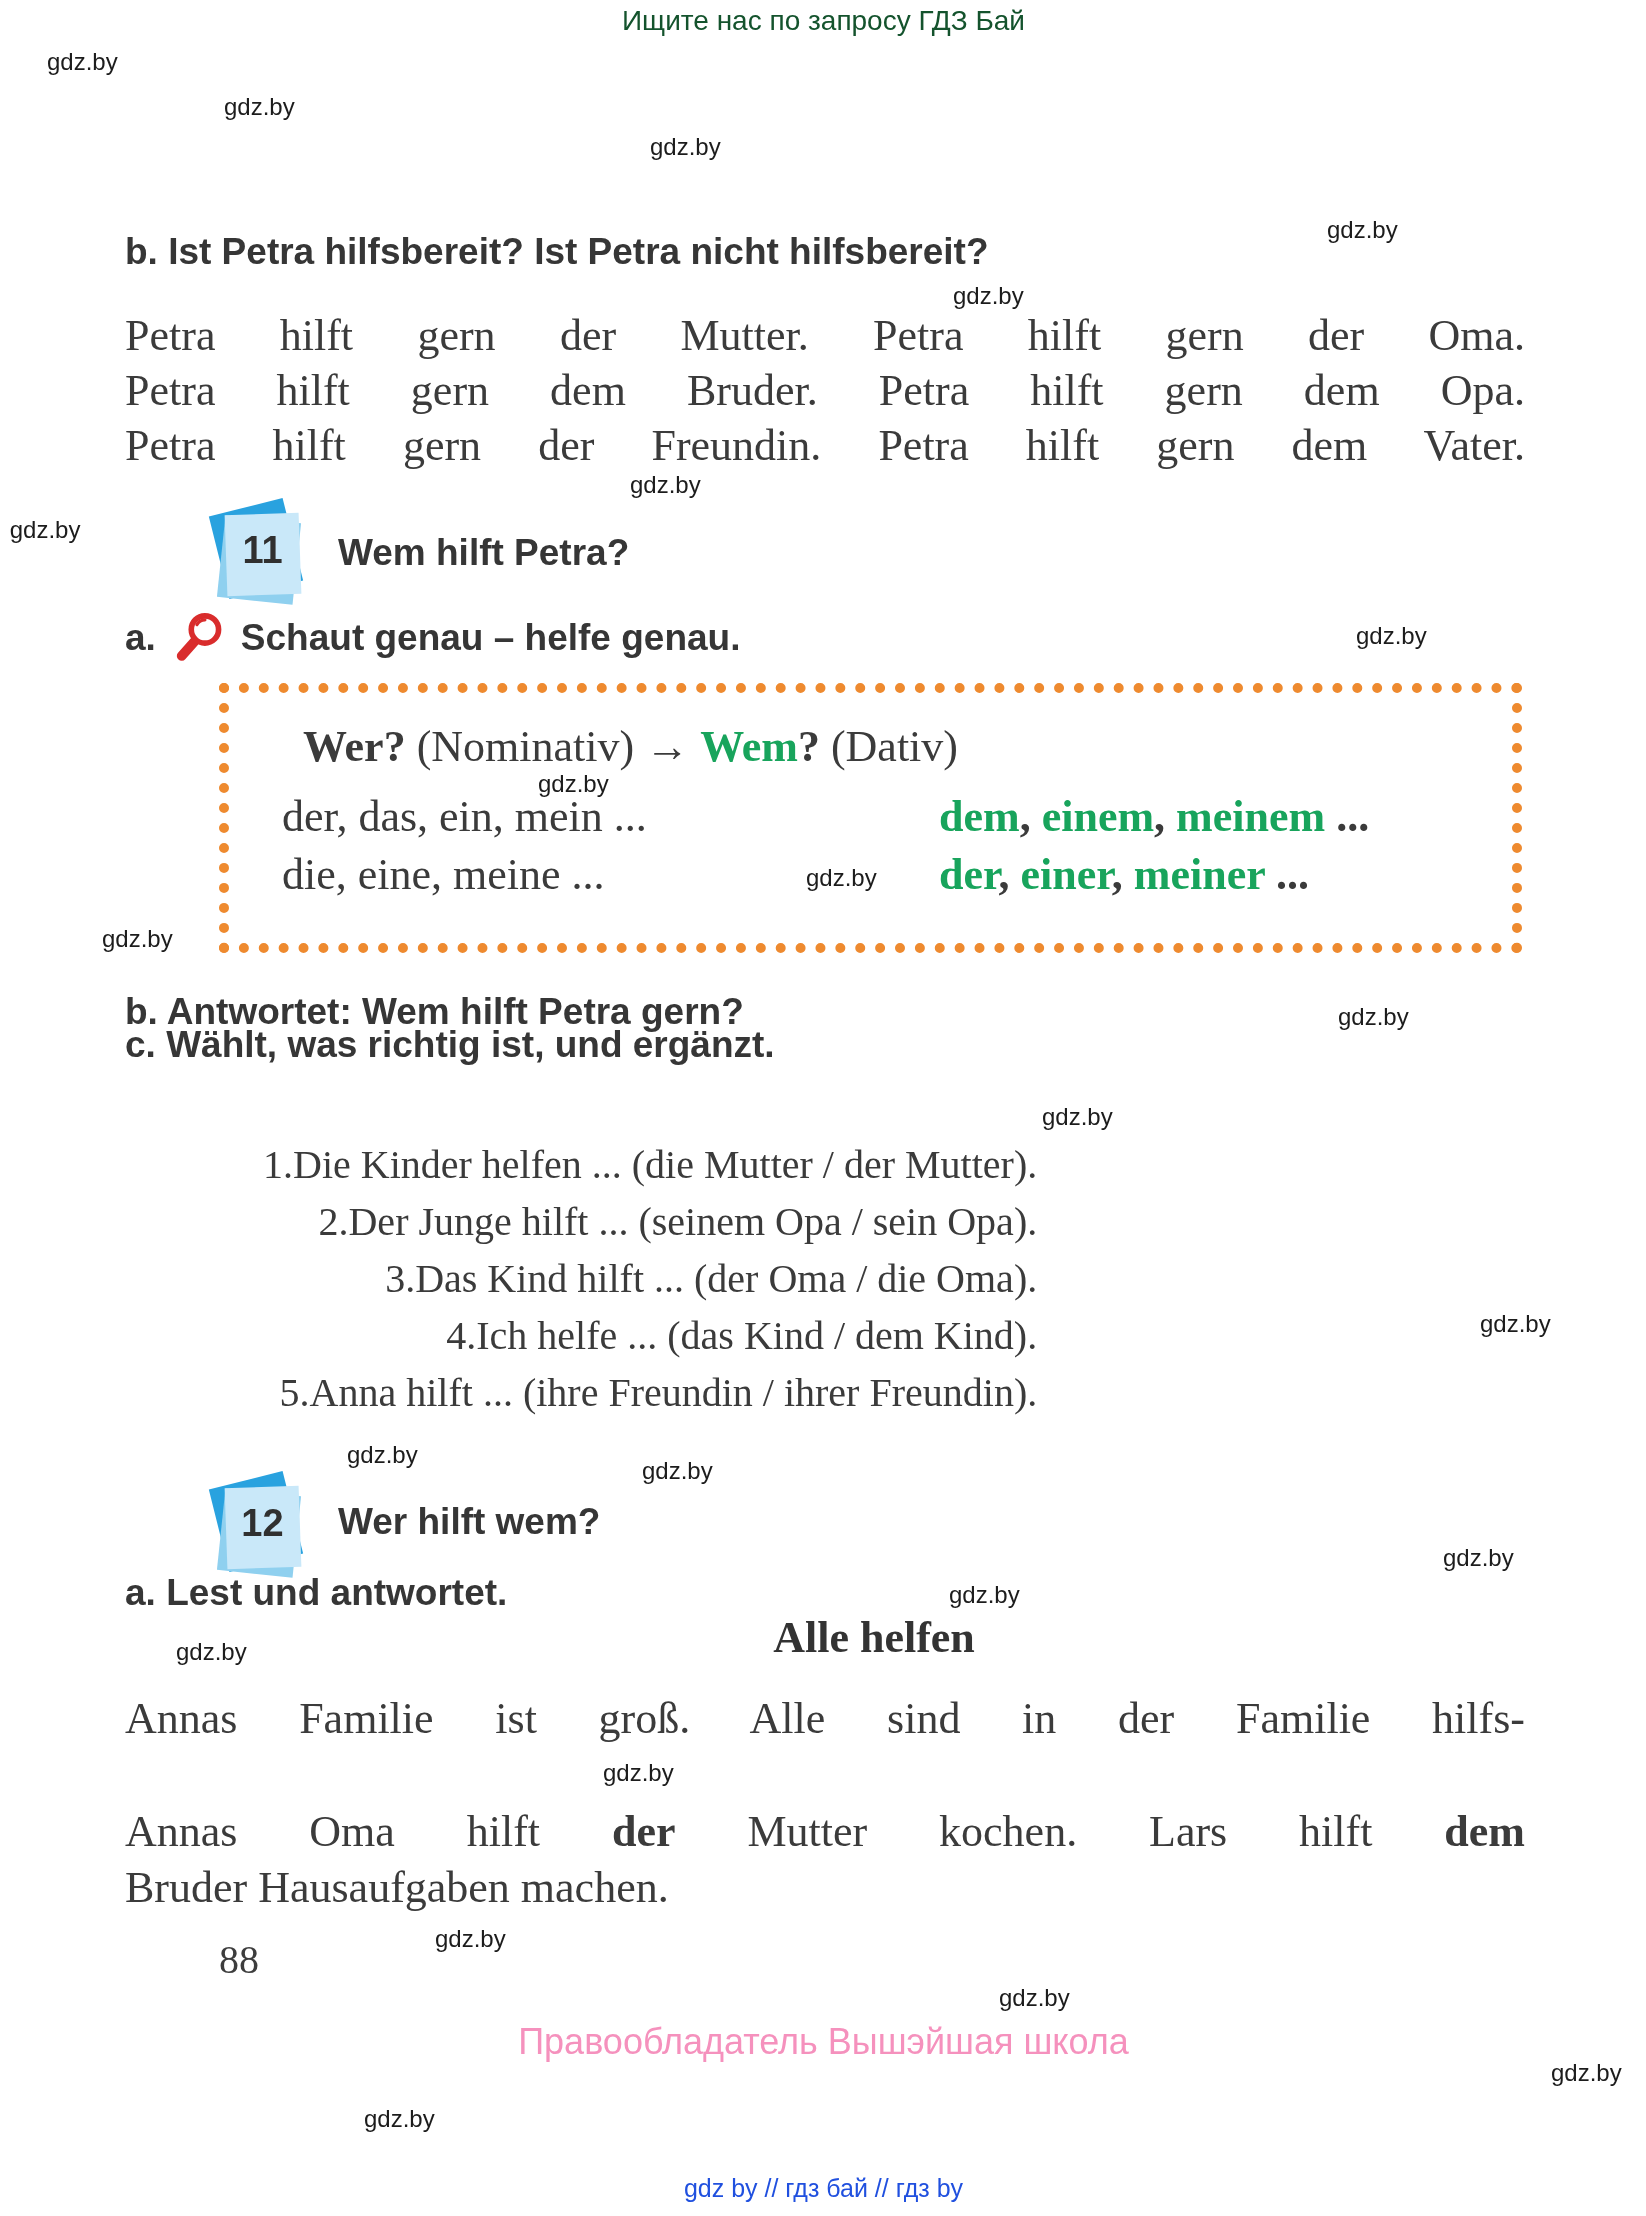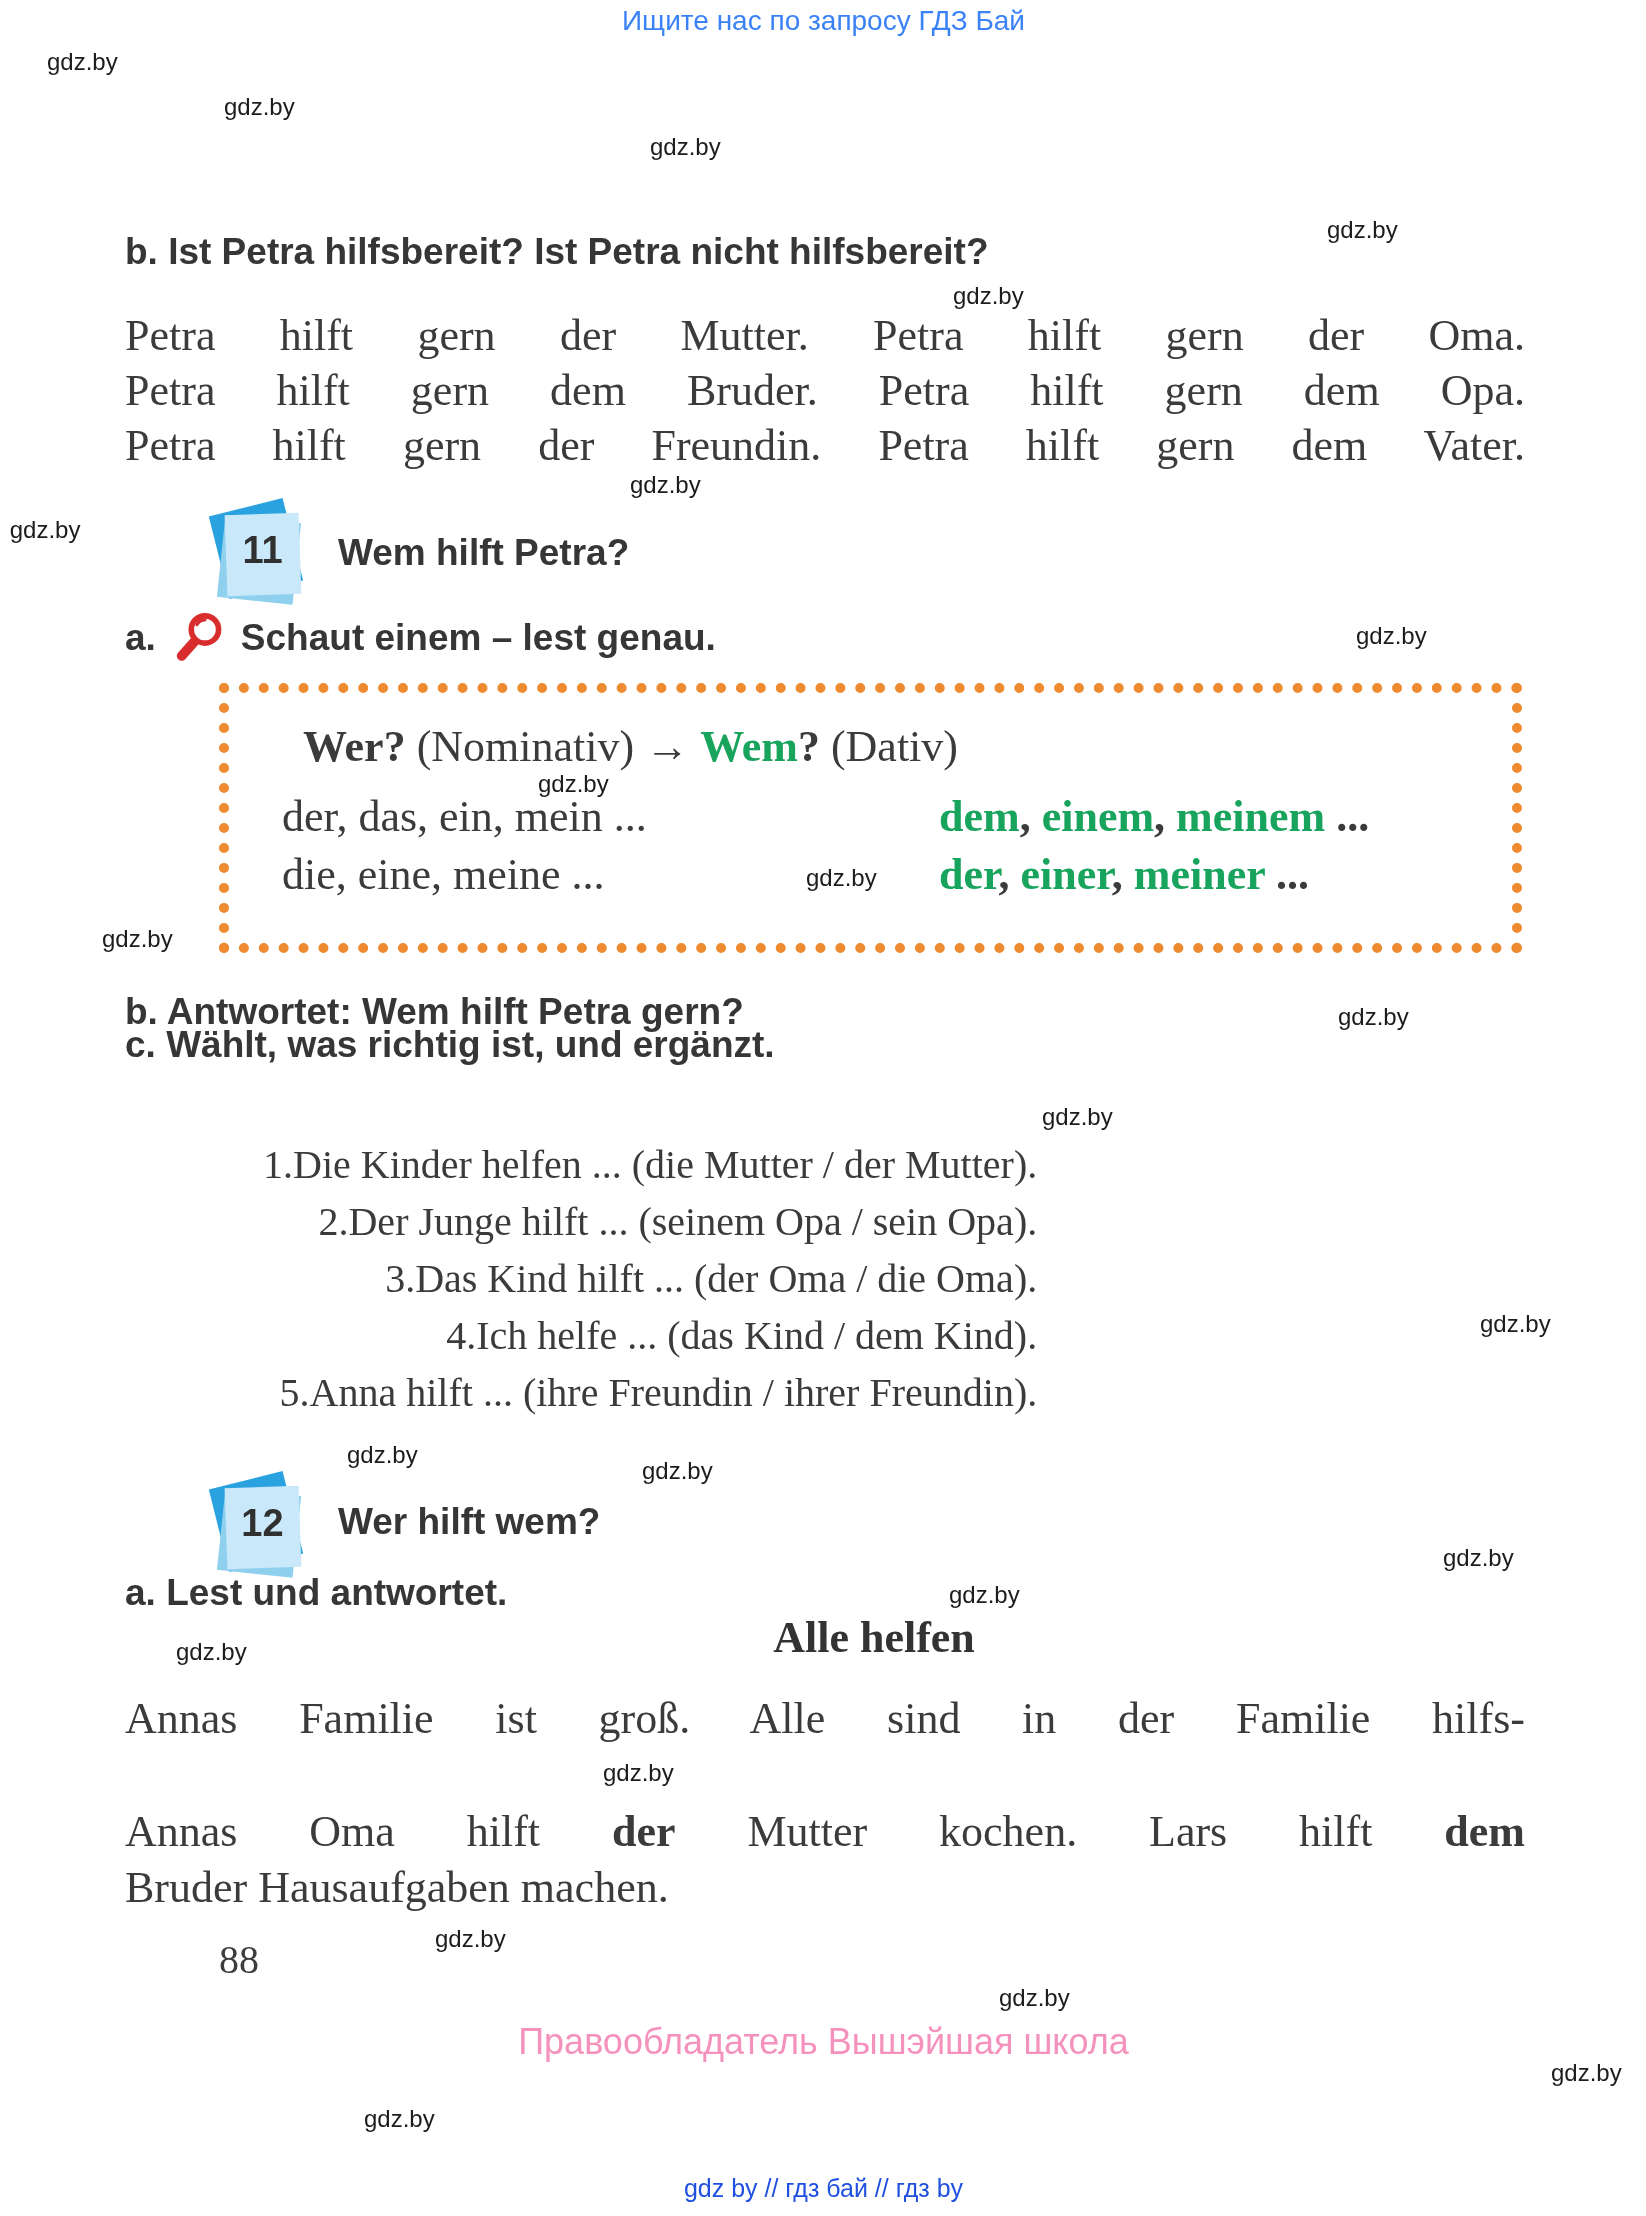--- a/index.html
+++ b/index.html
@@ -1,20 +1,20 @@
 <!DOCTYPE html>
 <html style="font-size:13px"><head>
 <meta charset="utf-8">
 <style>
   html,body { margin:0; padding:0; background:#ffffff; }
   .page { position:relative; width:1647px; height:2216px; background:#fff; overflow:hidden;
           font-family:"Liberation Serif", serif; }
 
   .banner { position:absolute; top:4.8px; left:0; width:100%; text-align:center;
-            font-family:"Liberation Sans", sans-serif; font-size:28px; color:#3b82f6; }
+            font-family:"Liberation Sans", sans-serif; font-size:28px; color:#14532d; }
 
   .wm { position:absolute; font-family:"Liberation Sans", sans-serif; font-size:24px;
         color:#1c1c1c; white-space:nowrap; }
 
   .h-sans { position:absolute; font-family:"Liberation Sans", sans-serif; font-weight:700;
             color:#363636; font-size:37px; white-space:nowrap; }
 
   .serif-par { position:absolute; left:125px; width:1400px; font-size:44px; color:#3b3b3b; }
   .serif-par .line { line-height:55px; }
   .jl { text-align:justify; text-align-last:justify; }
@@ -105,21 +105,21 @@
   </div>
   <div class="h-sans" style="left:338px;top:532px">Wem hilft Petra?</div>
 
   <div class="a-line" style="top:611px">
     <span>a.</span>
     <svg class="mag" width="53" height="53" viewBox="0 0 66 66">
       <line x1="12" y1="56" x2="28" y2="38" stroke="#d92c2c" stroke-width="12" stroke-linecap="round"></line>
       <circle cx="41" cy="23" r="17" fill="#ffffff" stroke="#d92c2c" stroke-width="7"></circle>
       <path d="M 31 17 A 12 12 0 0 1 41 11" fill="none" stroke="#d92c2c" stroke-width="4" stroke-linecap="round"></path>
     </svg>
-    <span>Schaut einem – lest genau.</span>
+    <span>Schaut genau – helfe genau.</span>
   </div>
 
   <div class="gbox">
     <div class="gbox-header">
       <span class="b">Wer</span><span class="b">? </span><span>(Nominativ) </span><span>→ </span><span class="b g">Wem</span><span class="b">? </span><span>(Dativ)</span>
     </div>
     <div class="gbox-grid">
       <div>der, das, ein, mein ...</div>
       <div>
         <span class="b g">dem</span><span class="b">, </span><span class="b g">einem</span><span class="b">, </span><span class="b g">meinem</span><span class="b"> ...</span>

